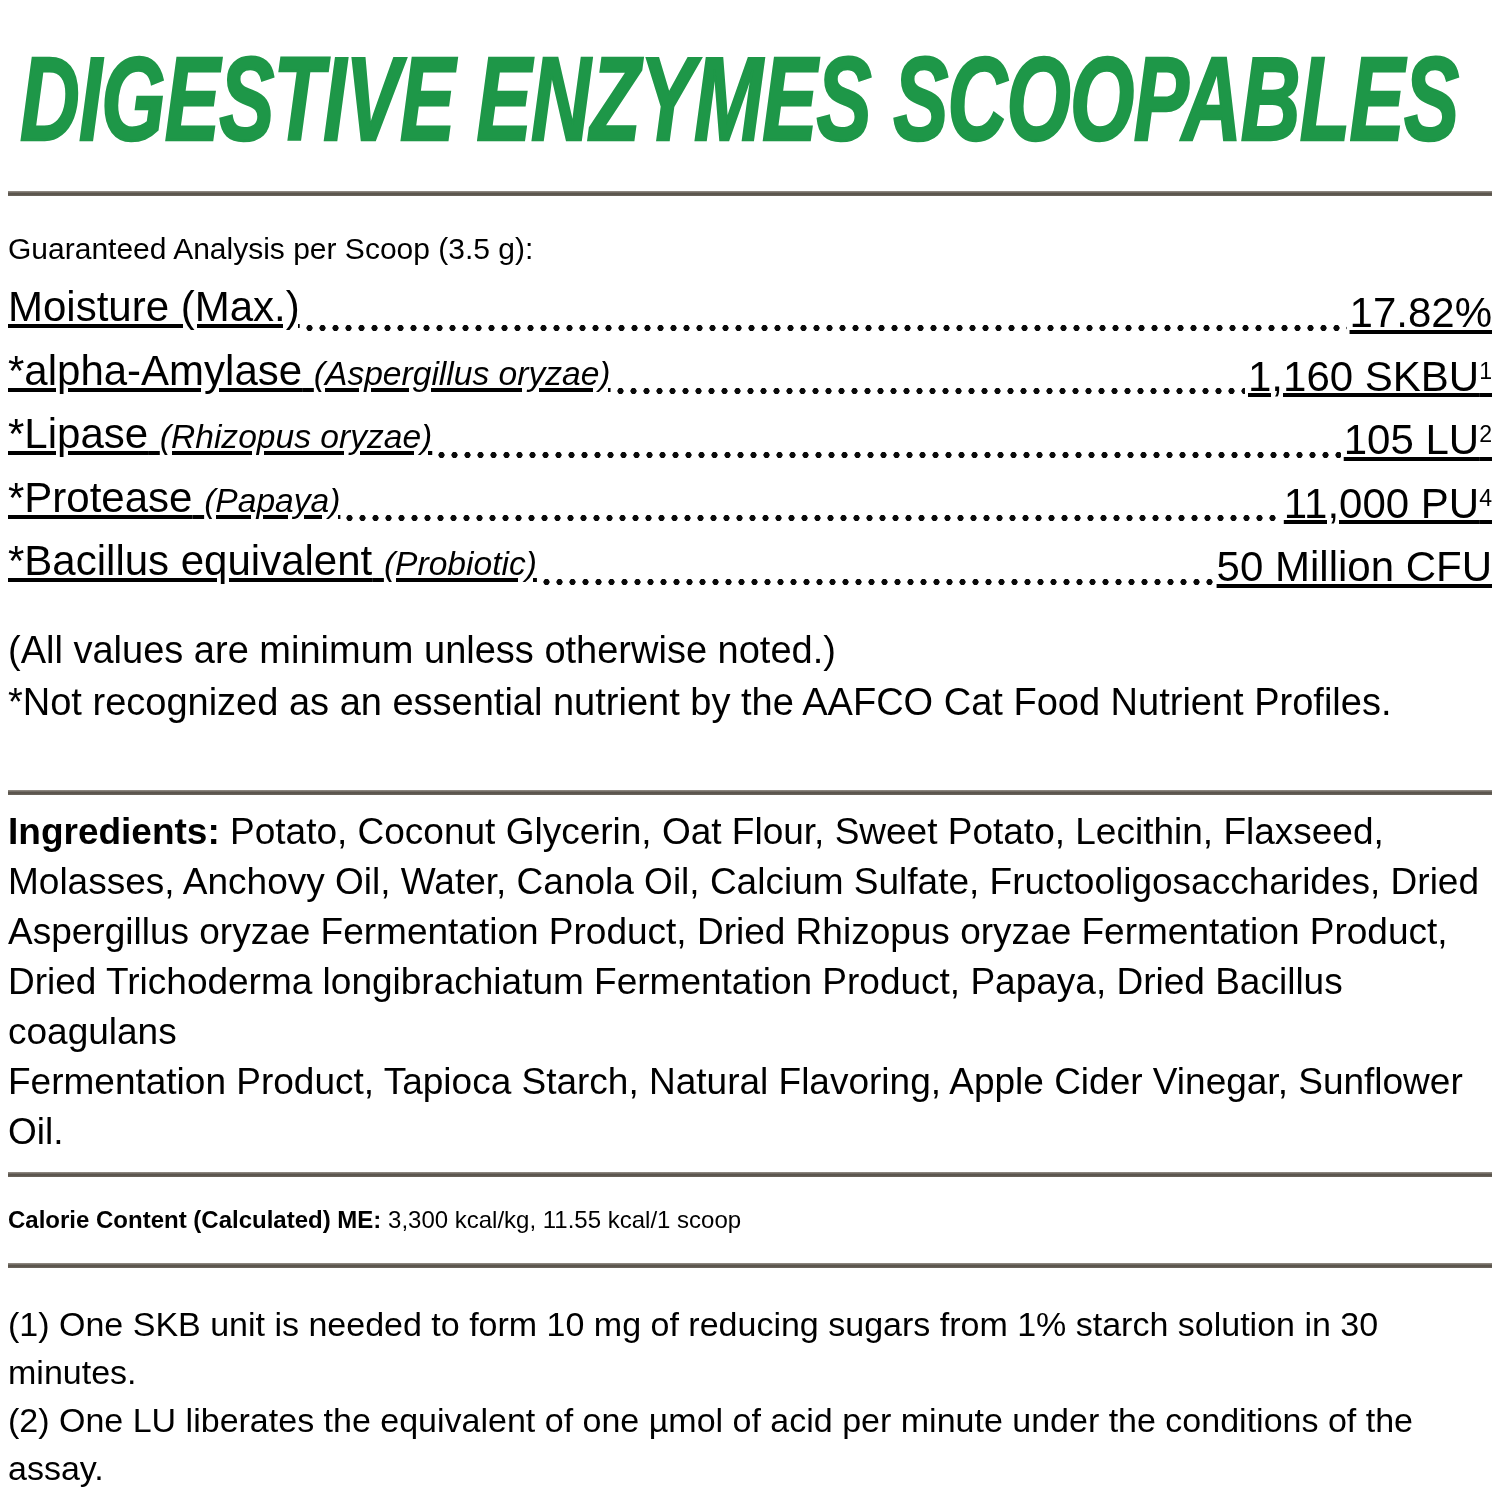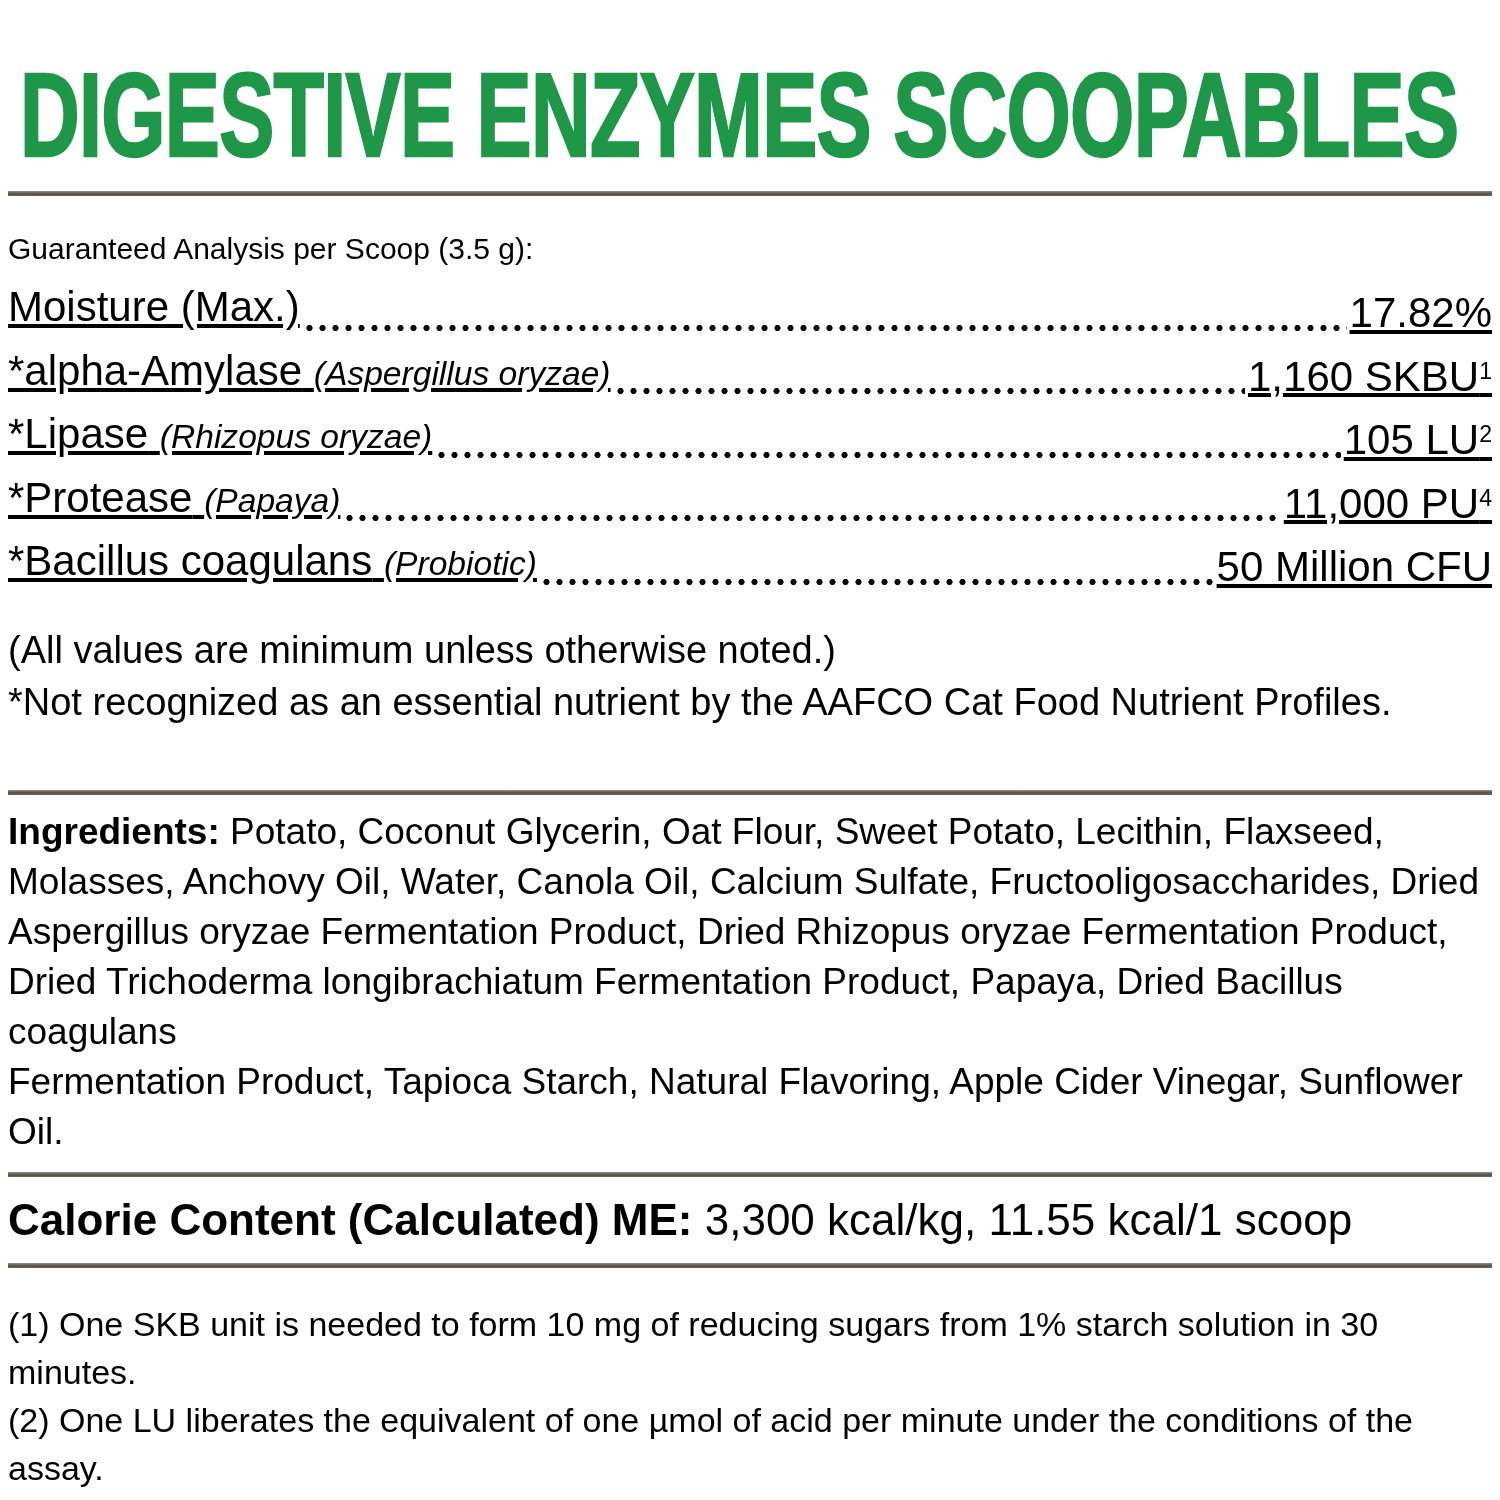--- a/index.html
+++ b/index.html
@@ -7,21 +7,21 @@
   body {
     width: 1500px; height: 1500px;
     background: #ffffff;
     color: #000000;
     font-family: "Liberation Sans", sans-serif;
     overflow: hidden;
   }
   .page { padding: 0 8px; }
 
   
-  .title-wrap { padding: 56px 0 0 12px; height: 158px; }
+  .title-wrap { padding: 40px 0 0 12px; height: 158px; font-style: italic; }
   .title-scale {
     display: inline-block;
     font-size: 118px;
     line-height: 118px;
     font-weight: 700;
     color: #1e9748;
     -webkit-text-stroke: 2.5px #1e9748;
     white-space: nowrap;
     transform: scaleX(0.70);
     transform-origin: left center;
@@ -62,21 +62,21 @@
   sup.unit-sup { font-size: 0.55em; vertical-align: 0.5em; letter-spacing: 0; }
 
   .notes { margin-top: 28px; }
   .note-line { font-size: 38px; line-height: 52px; }
 
   
   .ingredients { margin-top: 12px; font-size: 37px; line-height: 50px; }
   .ing-label { font-weight: 700; margin-top: 18px; }
 
   
-  .calorie { margin-top: 18px; font-size: 44px; line-height: 50px; }
+  .calorie { margin-top: 18px; font-size: 24px; line-height: 50px; }
   .cal-label { font-weight: 700; }
 
   
   .footnotes { margin-top: 32px; }
   .footnote-line { font-size: 34px; line-height: 48px; }
 </style>
 </head>
 <body>
 
 <div class="page">
@@ -109,21 +109,21 @@
     </div>
 
 
     <div class="ga-row">
       <span class="ga-label"><span>*Protease</span> <span class="src">(Papaya)</span></span>
       <span class="dots"></span>
       <span class="ga-value"><span>11,000 PU</span><sup class="unit-sup">4</sup></span>
     </div>
 
     <div class="ga-row">
-      <span class="ga-label"><span>*Bacillus coagulans</span> <span class="src">(Probiotic)</span></span>
+      <span class="ga-label"><span>*Bacillus equivalent</span> <span class="src">(Probiotic)</span></span>
       <span class="dots"></span>
       <span class="ga-value"><span>50 Million CFU</span><sup class="unit-sup"></sup></span>
     </div>
 
     <div class="notes">
       <div class="note-line">(All values are minimum unless otherwise noted.)</div>
       <div class="note-line">*Not recognized as an essential nutrient by the AAFCO Cat Food Nutrient Profiles.</div>
     </div>
   </section>
 

